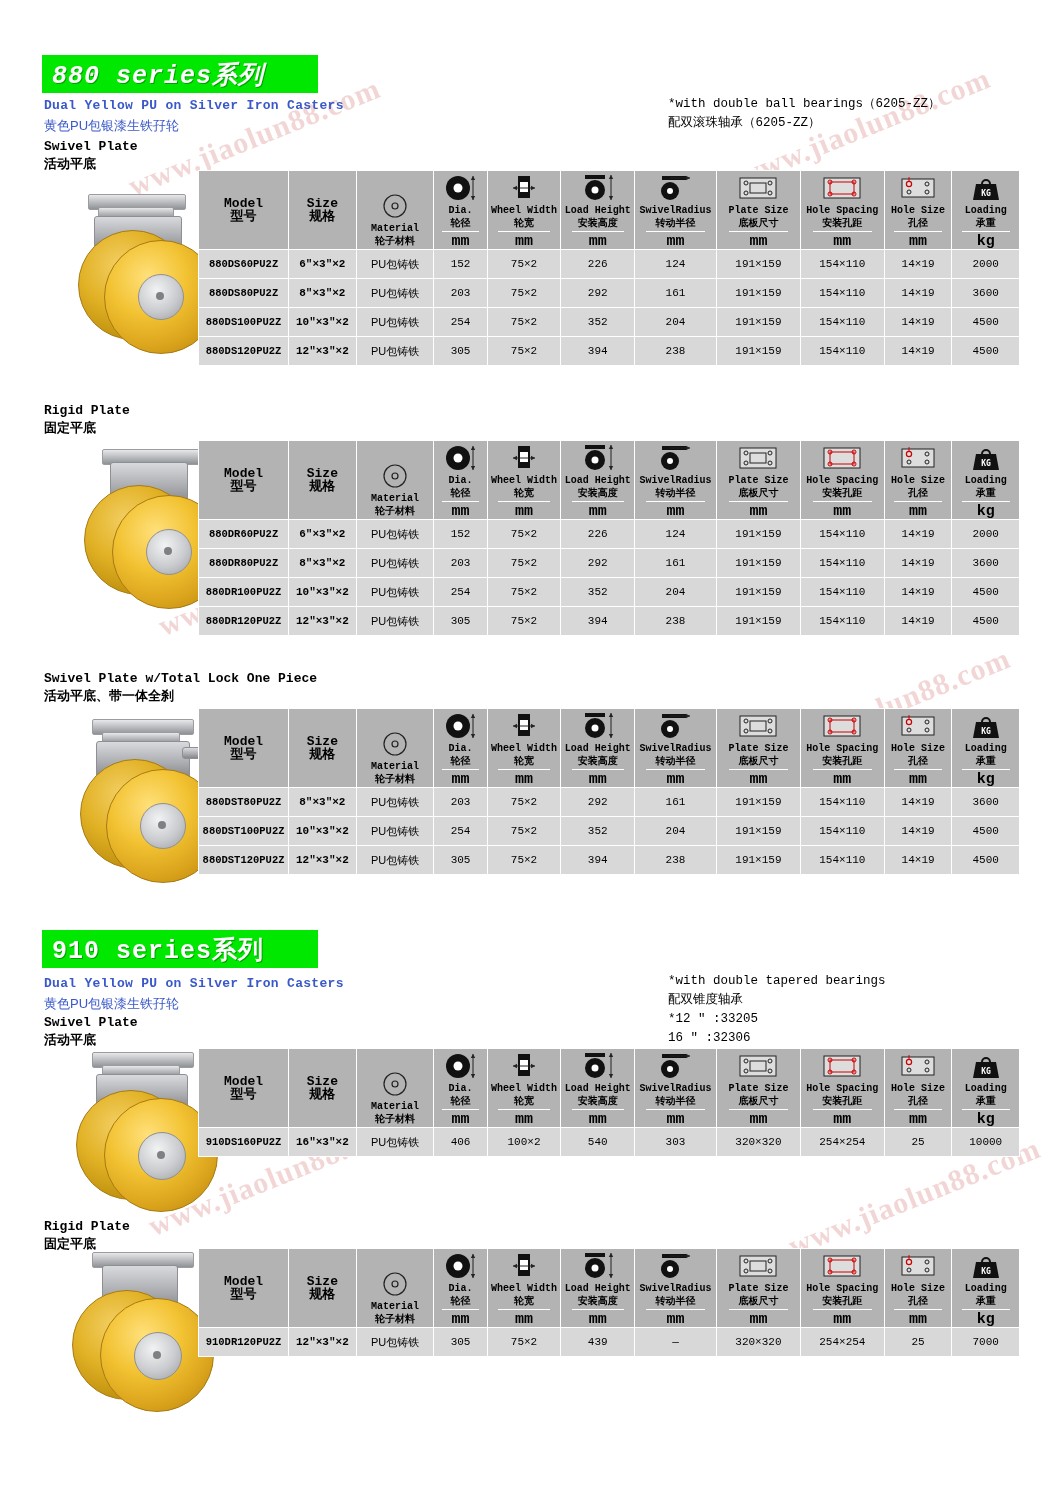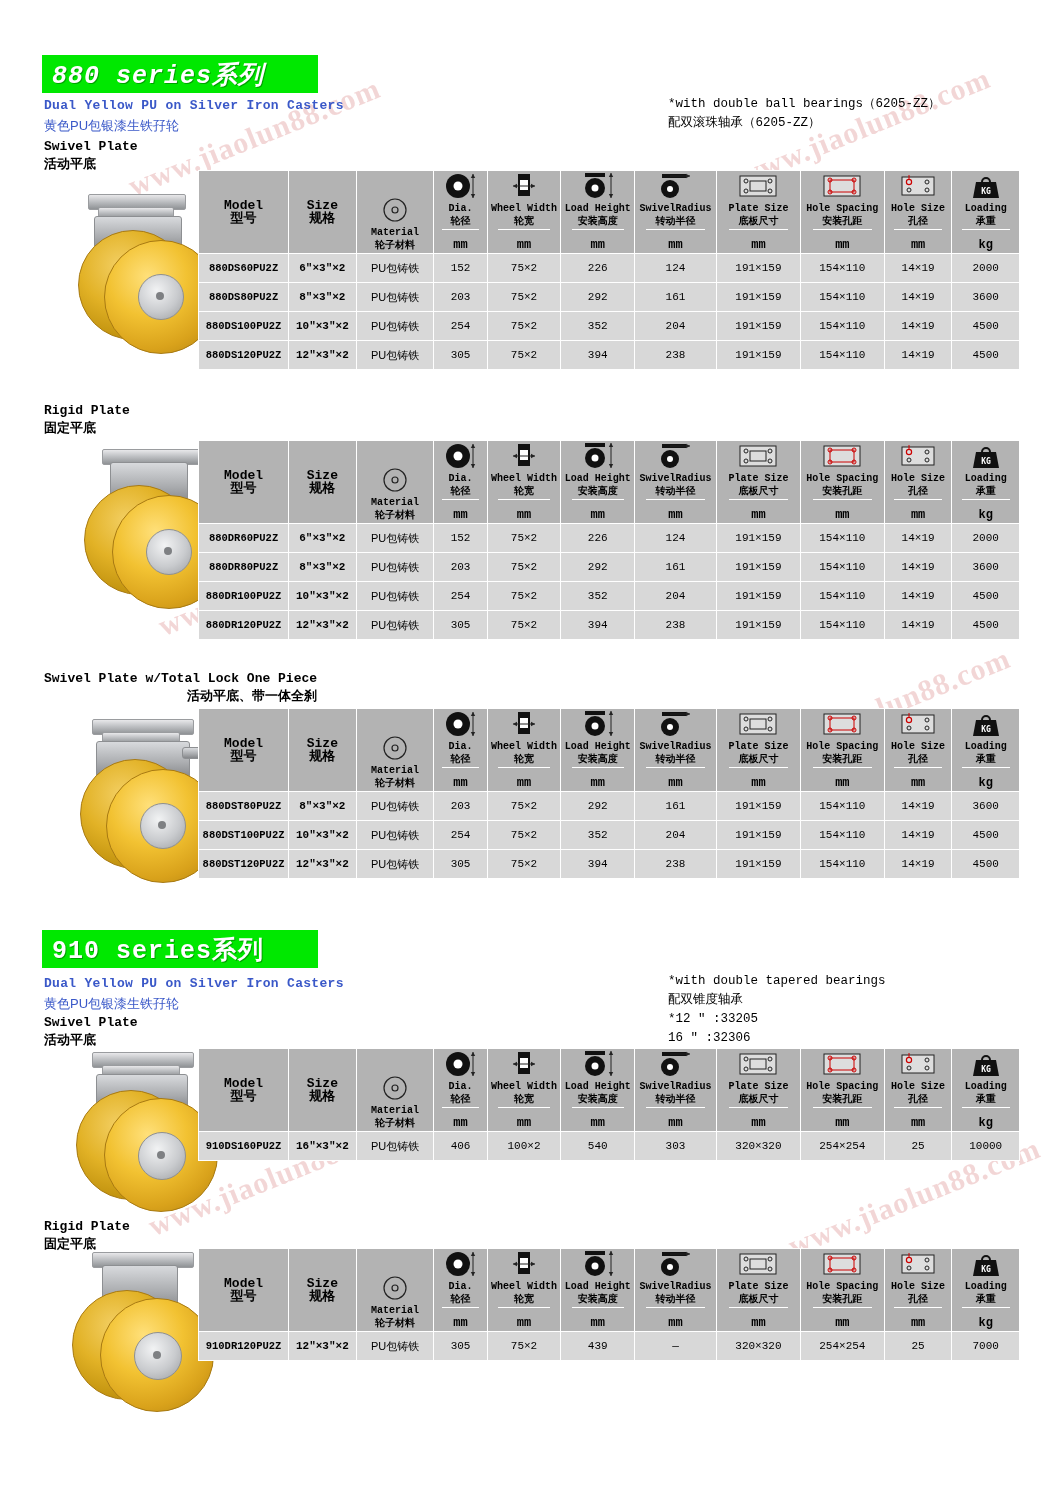--- a/index.html
+++ b/index.html
@@ -98,21 +98,21 @@
   table.spec tbody td.size{font-weight:bold;}
   .hdr{
     display:flex;flex-direction:column;align-items:center;justify-content:flex-end;
     height:100%;
     padding-bottom:2px;
     box-sizing:border-box;
   }
   .hdr .ico{height:30px;display:flex;align-items:center;justify-content:center;margin-bottom:2px;}
   .hdr .l1{font-size:10px;font-family:"Liberation Mono",monospace;line-height:12px;font-weight:bold;}
   .hdr .l2{font-size:10px;font-family:"Liberation Sans",sans-serif;line-height:12px;font-weight:bold;}
-  .hdr .unit{font-size:12px;font-family:"Liberation Mono",monospace;line-height:11px;border-top:1px solid #fff;width:72%;margin-top:2px;padding-top:10px;}
+  .hdr .unit{font-size:15px;font-family:"Liberation Mono",monospace;line-height:11px;border-top:1px solid #fff;width:72%;margin-top:2px;padding-top:4px;}
   .hdr.big{justify-content:center;padding-bottom:0;}
   .hdr.big .l1{font-size:13px;}
   .hdr.big .l2{font-size:13px;}
 
   
   .photo{position:absolute;}
   .caster{position:relative;width:100%;height:100%;}
   .plate{
     position:absolute;
     background:linear-gradient(180deg,#e8e8ea 0%,#bfc1c4 45%,#8f9295 100%);
@@ -644,21 +644,21 @@
           <td>394</td>
           <td>238</td>
           <td>191×159</td>
           <td>154×110</td>
           <td>14×19</td>
           <td>4500</td>
         </tr>
       </tbody>
     </table>
 
-  <div class="sec-label" style="left:44px;top:670px;text-align:right;">
+  <div class="sec-label" style="left:44px;top:670px;">
     <span>Swivel Plate w/Total Lock One Piece</span><br>
     <span class="cn">活动平底、带一体全刹</span>
   </div>
   <div class="photo" style="left:62px;top:715px;width:190px;height:180px;">
     <div class="caster">
       <div class="plate" style="left:30px;top:4px;width:100px;height:14px;"></div>
       <div class="plate" style="left:40px;top:17px;width:76px;height:10px;"></div>
       <div class="fork" style="left:34px;top:26px;width:92px;height:36px;"></div>
       <div class="fork" style="left:120px;top:32px;width:36px;height:10px;"></div>
       <div class="wheel back" style="left:18px;top:44px;width:108px;height:108px;"></div>

